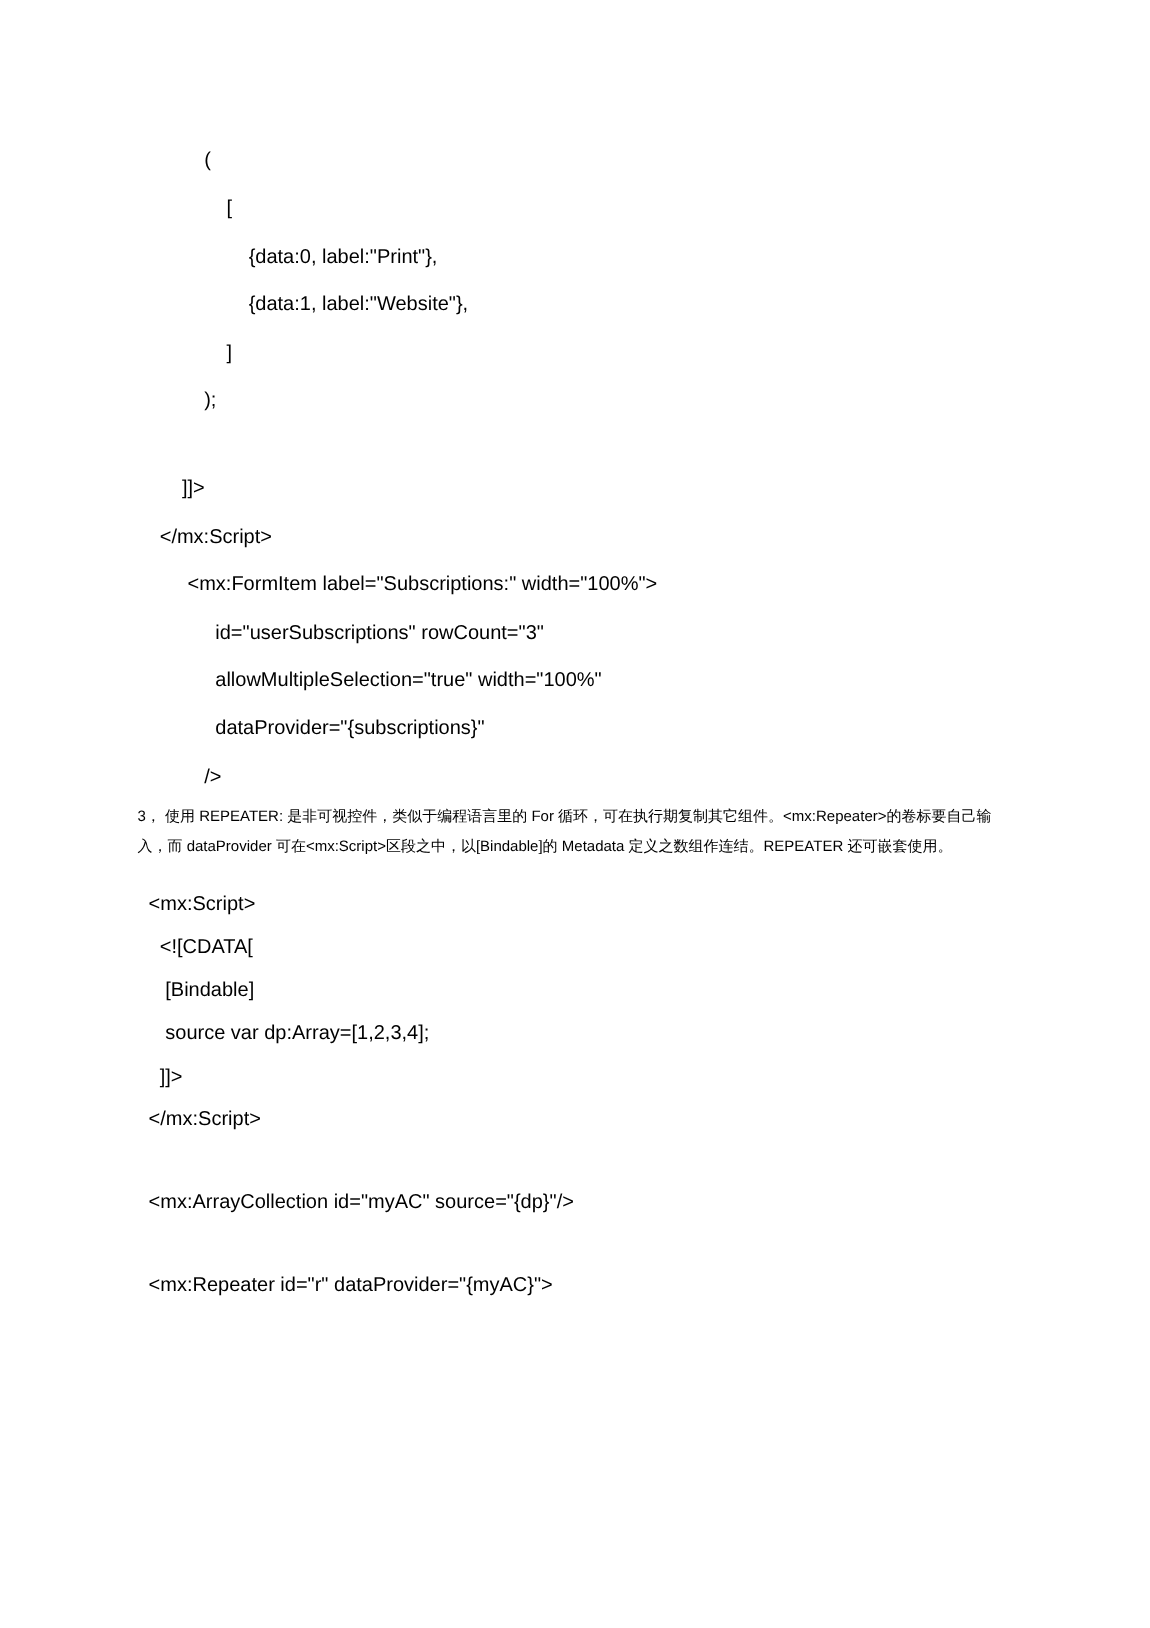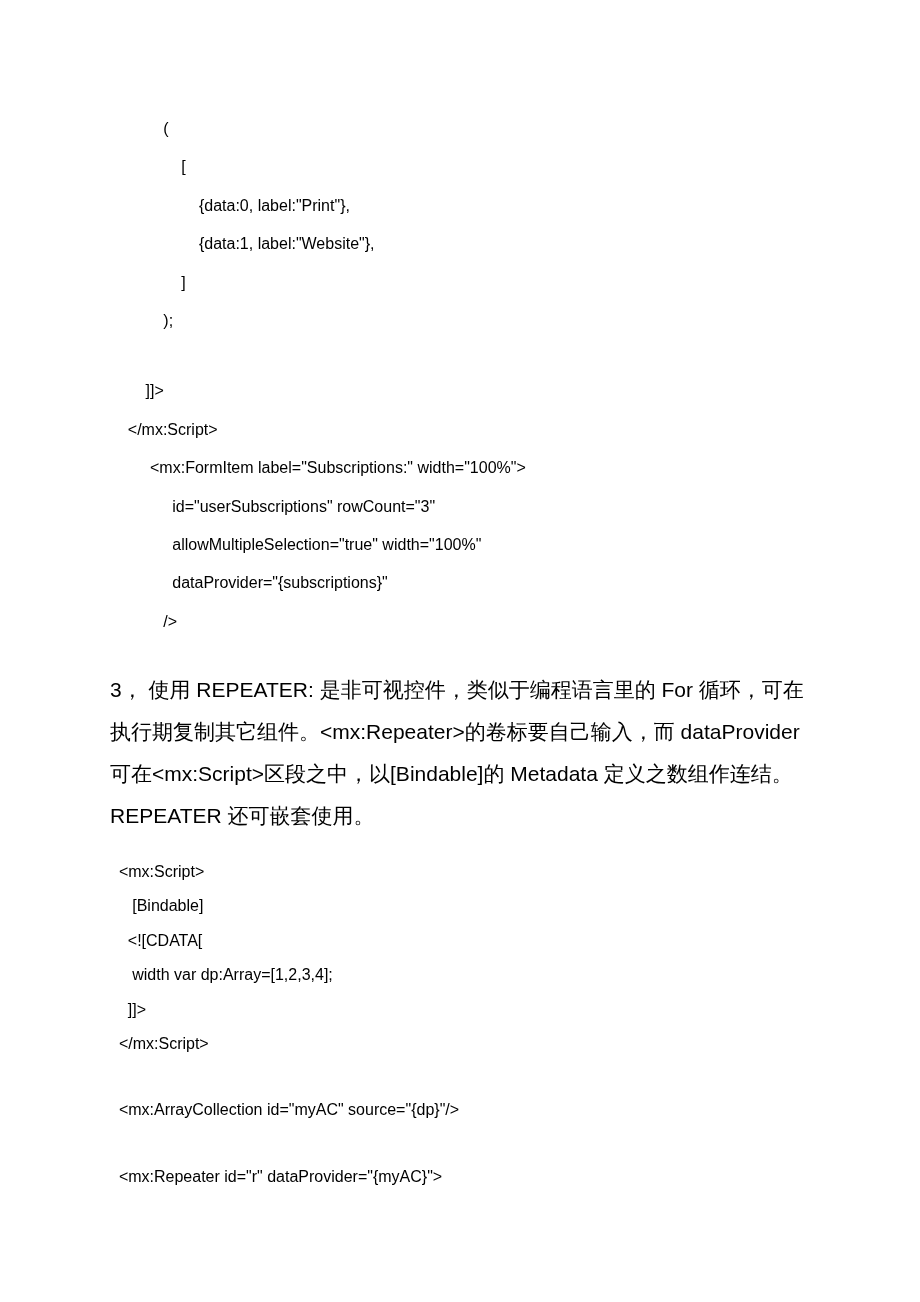--- a/index.html
+++ b/index.html
@@ -14,24 +14,23 @@
     box-sizing: border-box;
   }
   .code-line {
     font-size: 16px;
     color: #000;
     line-height: 2.4;
     white-space: pre;
     font-family: Arial, "Microsoft YaHei", sans-serif;
   }
   .paragraph {
-    font-size: 21px;
+    font-size: 12px;
     color: #000;
     line-height: 2.0;
-    margin-top: 28px;
     margin-bottom: 18px;
     font-family: "Microsoft YaHei", Arial, sans-serif;
   }
   .code-block2 .code-line {
     line-height: 2.15;
   }
   .blank-line {
     height: 32px;
   }
 </style>
@@ -54,23 +53,23 @@
     <div class="code-line">              id="userSubscriptions" rowCount="3"</div>
     <div class="code-line">              allowMultipleSelection="true" width="100%"</div>
     <div class="code-line">              dataProvider="{subscriptions}"</div>
     <div class="code-line">            /&gt;</div>
   </div>
 
   <div class="paragraph">3， 使用 REPEATER: 是非可视控件，类似于编程语言里的 For 循环，可在执行期复制其它组件。&lt;mx:Repeater&gt;的卷标要自己输入，而 dataProvider 可在&lt;mx:Script&gt;区段之中，以[Bindable]的 Metadata 定义之数组作连结。REPEATER 还可嵌套使用。</div>
 
   <div class="code-block2">
     <div class="code-line">  &lt;mx:Script&gt;</div>
+    <div class="code-line">    &lt;![CDATA[</div>
     <div class="code-line">     [Bindable]</div>
-    <div class="code-line">    &lt;![CDATA[</div>
-    <div class="code-line">     width var dp:Array=[1,2,3,4];</div>
+    <div class="code-line">     source var dp:Array=[1,2,3,4];</div>
     <div class="code-line">    ]]&gt;</div>
     <div class="code-line">  &lt;/mx:Script&gt;</div>
     <div class="blank-line"></div>
     <div class="code-line">  &lt;mx:ArrayCollection id="myAC" source="{dp}"/&gt;</div>
     <div class="blank-line"></div>
     <div class="code-line">  &lt;mx:Repeater id="r" dataProvider="{myAC}"&gt;</div>
   </div>
 
 </div>
 

